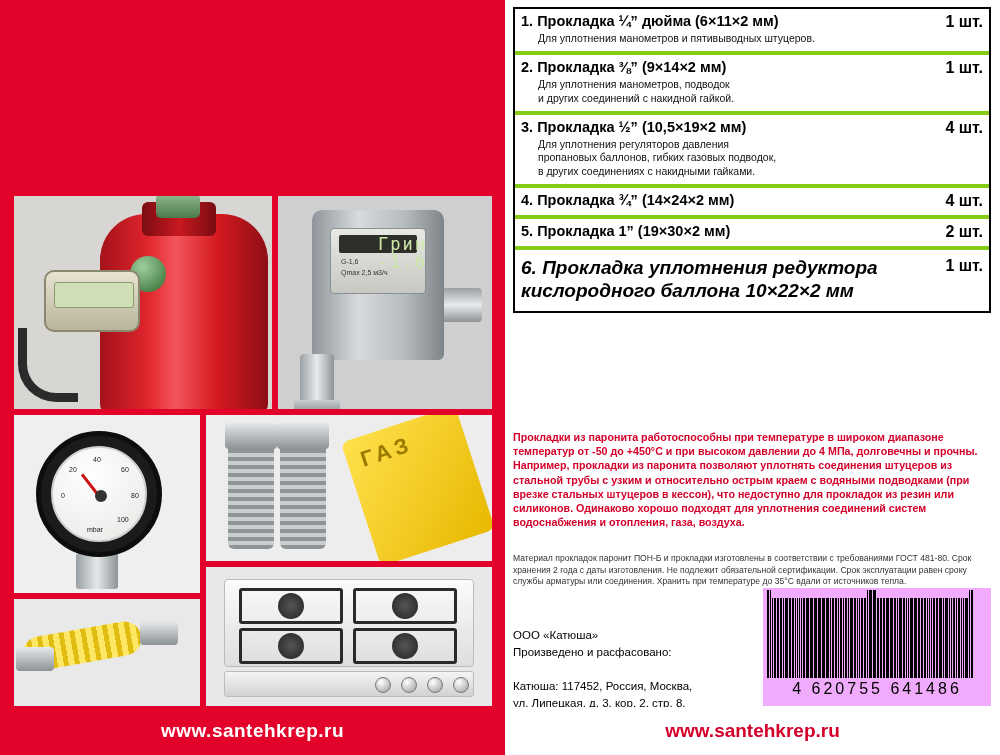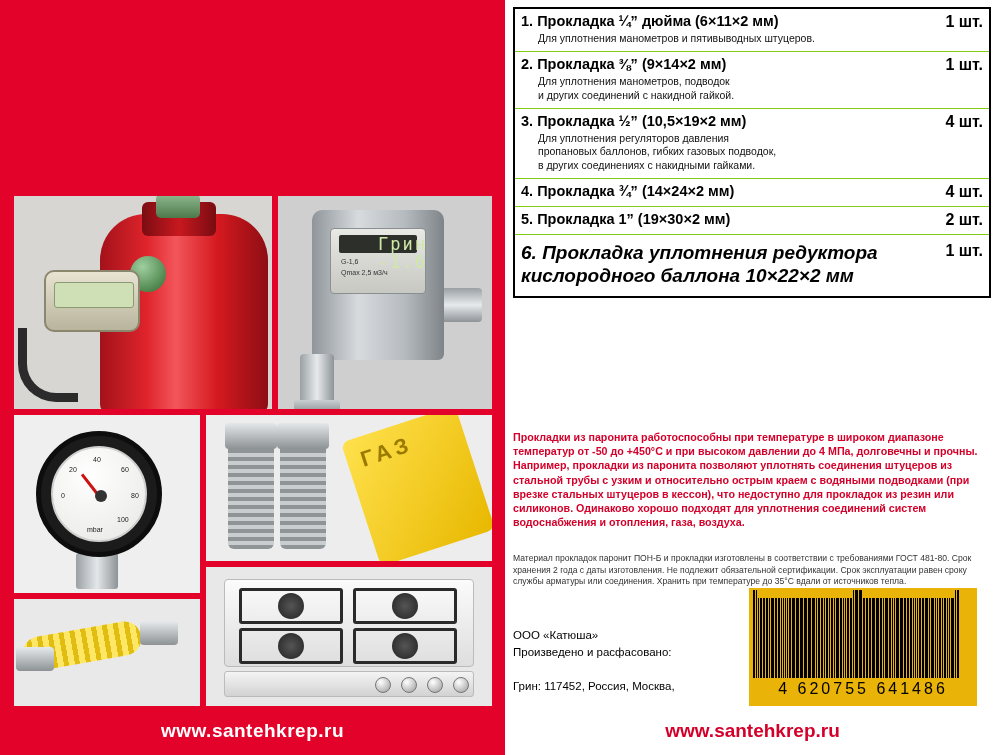--- a/index.html
+++ b/index.html
@@ -269,21 +269,21 @@
     position:absolute; left:505px; top:0; width:495px; height:755px;
     background:#ffffff;
   }
 
   .spec-table {
     position:absolute; left:8px; top:7px; width:478px;
     border:2px solid #000;
     background:#fff;
   }
   .spec-row {
-    border-bottom:1px solid #84cc16;
+    border-bottom:4px solid #84cc16;
     padding:4px 6px 5px 6px;
   }
   .spec-row:last-child { border-bottom:none; }
   .spec-head {
     display:flex; justify-content:space-between; align-items:flex-start;
   }
   .spec-title {
     font-size:14.5px; font-weight:bold; color:#000; line-height:1.2;
   }
   .spec-qty {
@@ -306,22 +306,22 @@
     position:absolute; left:8px; top:627px; width:270px;
     font-size:11.5px; color:#000; line-height:1.45;
   }
   .address-text {
     position:absolute; left:8px; top:678px; width:270px;
     font-size:11.5px; color:#000; line-height:1.45;
   }
 
   
   .barcode-box {
-    position:absolute; left:244px; top:588px; width:228px; height:118px;
-    background:#eab308;
+    position:absolute; left:258px; top:588px; width:228px; height:118px;
+    background:#f0abfc;
   }
   .barcode-bars {
     position:absolute; left:4px; top:2px; width:220px; height:88px;
     display:flex; align-items:flex-end;
   }
   .bar { background:#000; margin-right:1px; }
   .barcode-digits {
     position:absolute; left:0; top:92px; width:228px;
     text-align:center; font-size:16px; letter-spacing:3px;
     font-family:"Liberation Sans", sans-serif; color:#000;
@@ -514,21 +514,22 @@
 
     <div class="paronite-text">Прокладки из паронита работоспособны при температуре в широком диапазоне температур от -50 до +450°С и при высоком давлении до 4 МПа, долговечны и прочны. Например, прокладки из паронита позволяют уплотнять соединения  штуцеров из стальной трубы с узким и относительно острым краем с водяными  подводками (при врезке стальных штуцеров в кессон), что недоступно для прокладок из резин или силиконов. Одинаково хорошо подходят для уплотнения соединений систем водоснабжения и отопления, газа, воздуха.</div>
     <div class="material-text">Материал  прокладок паронит ПОН-Б и прокладки изготовлены в соответствии с требованиями ГОСТ 481-80. Срок хранения 2 года с даты изготовления. Не подлежит обязательной сертификации. Срок эксплуатации равен сроку службы арматуры или соединения. Хранить при температуре до 35°С вдали от источников тепла.</div>
 
     <div class="produced-text">
       <div>ООО «Катюша»</div>
       <div>Произведено и расфасовано:</div>
     </div>
 
     <div class="address-text">
-      <div>Грин: 117452, Россия, Москва,</div>
+      <div>Катюша: 117452, Россия, Москва,</div>
+      <div>ул. Липецкая, д. 3, кор. 2, стр. 8.</div>
     </div>
 
     <div class="barcode-box">
       <div class="barcode-bars" id="bars">
           <div class="bar" style="width: 2px; height: 88px;"></div>
           <div class="bar" style="width: 1px; height: 88px;"></div>
           <div class="bar" style="width: 1px; height: 80px;"></div>
           <div class="bar" style="width: 2px; height: 80px;"></div>
           <div class="bar" style="width: 2px; height: 80px;"></div>
           <div class="bar" style="width: 2px; height: 80px;"></div>

